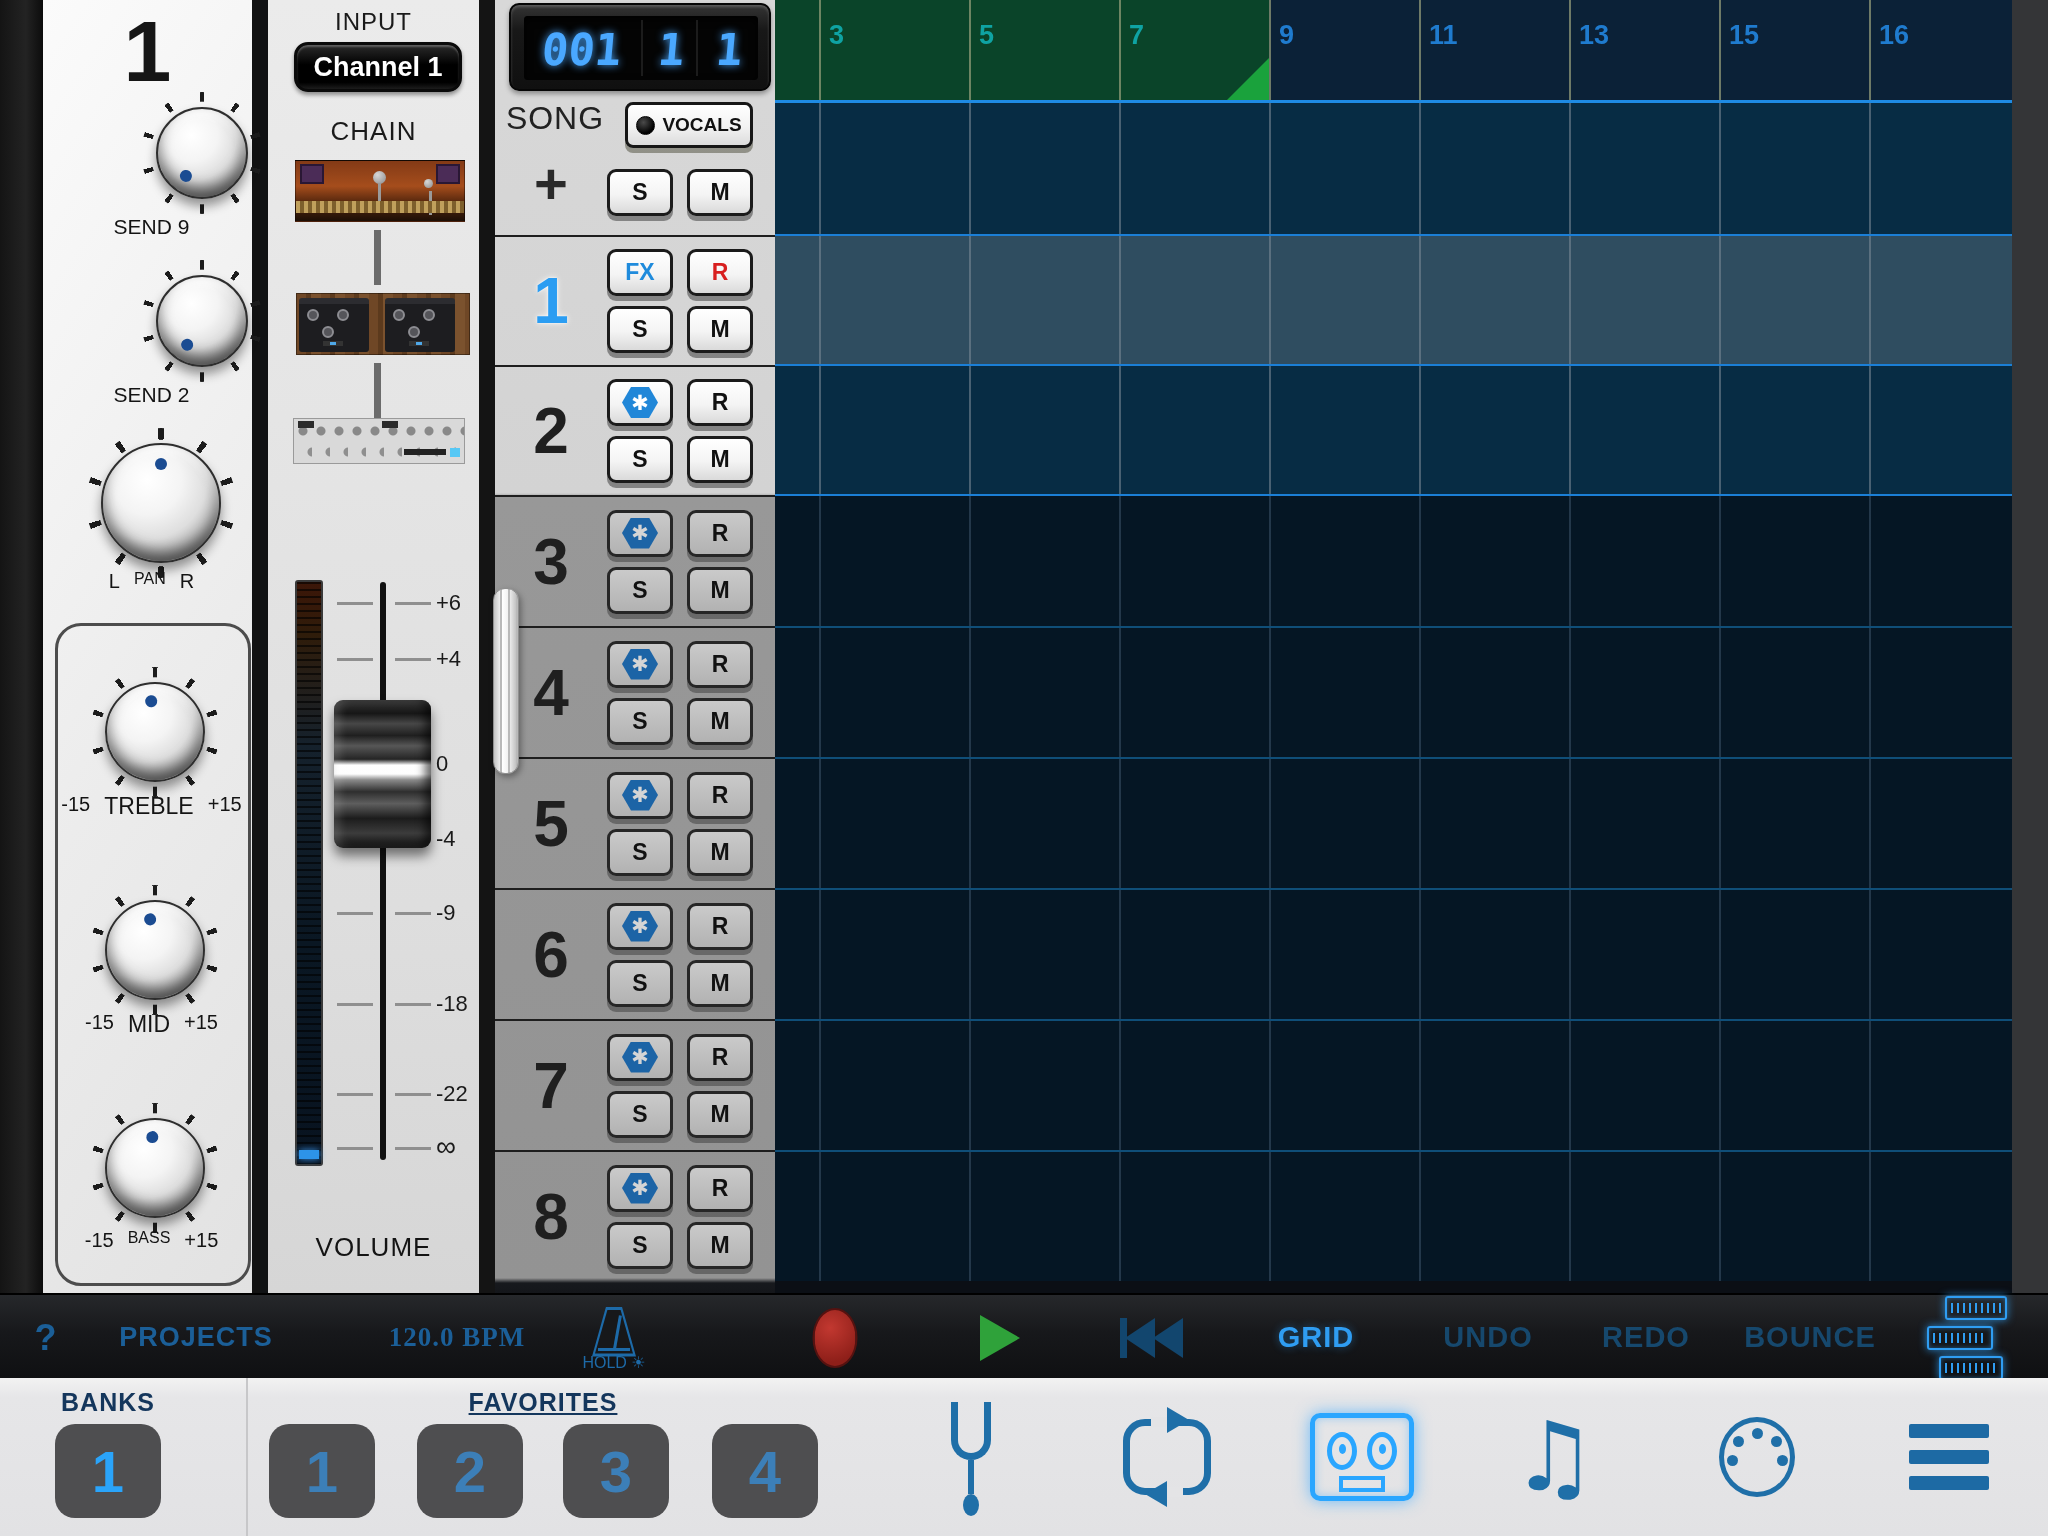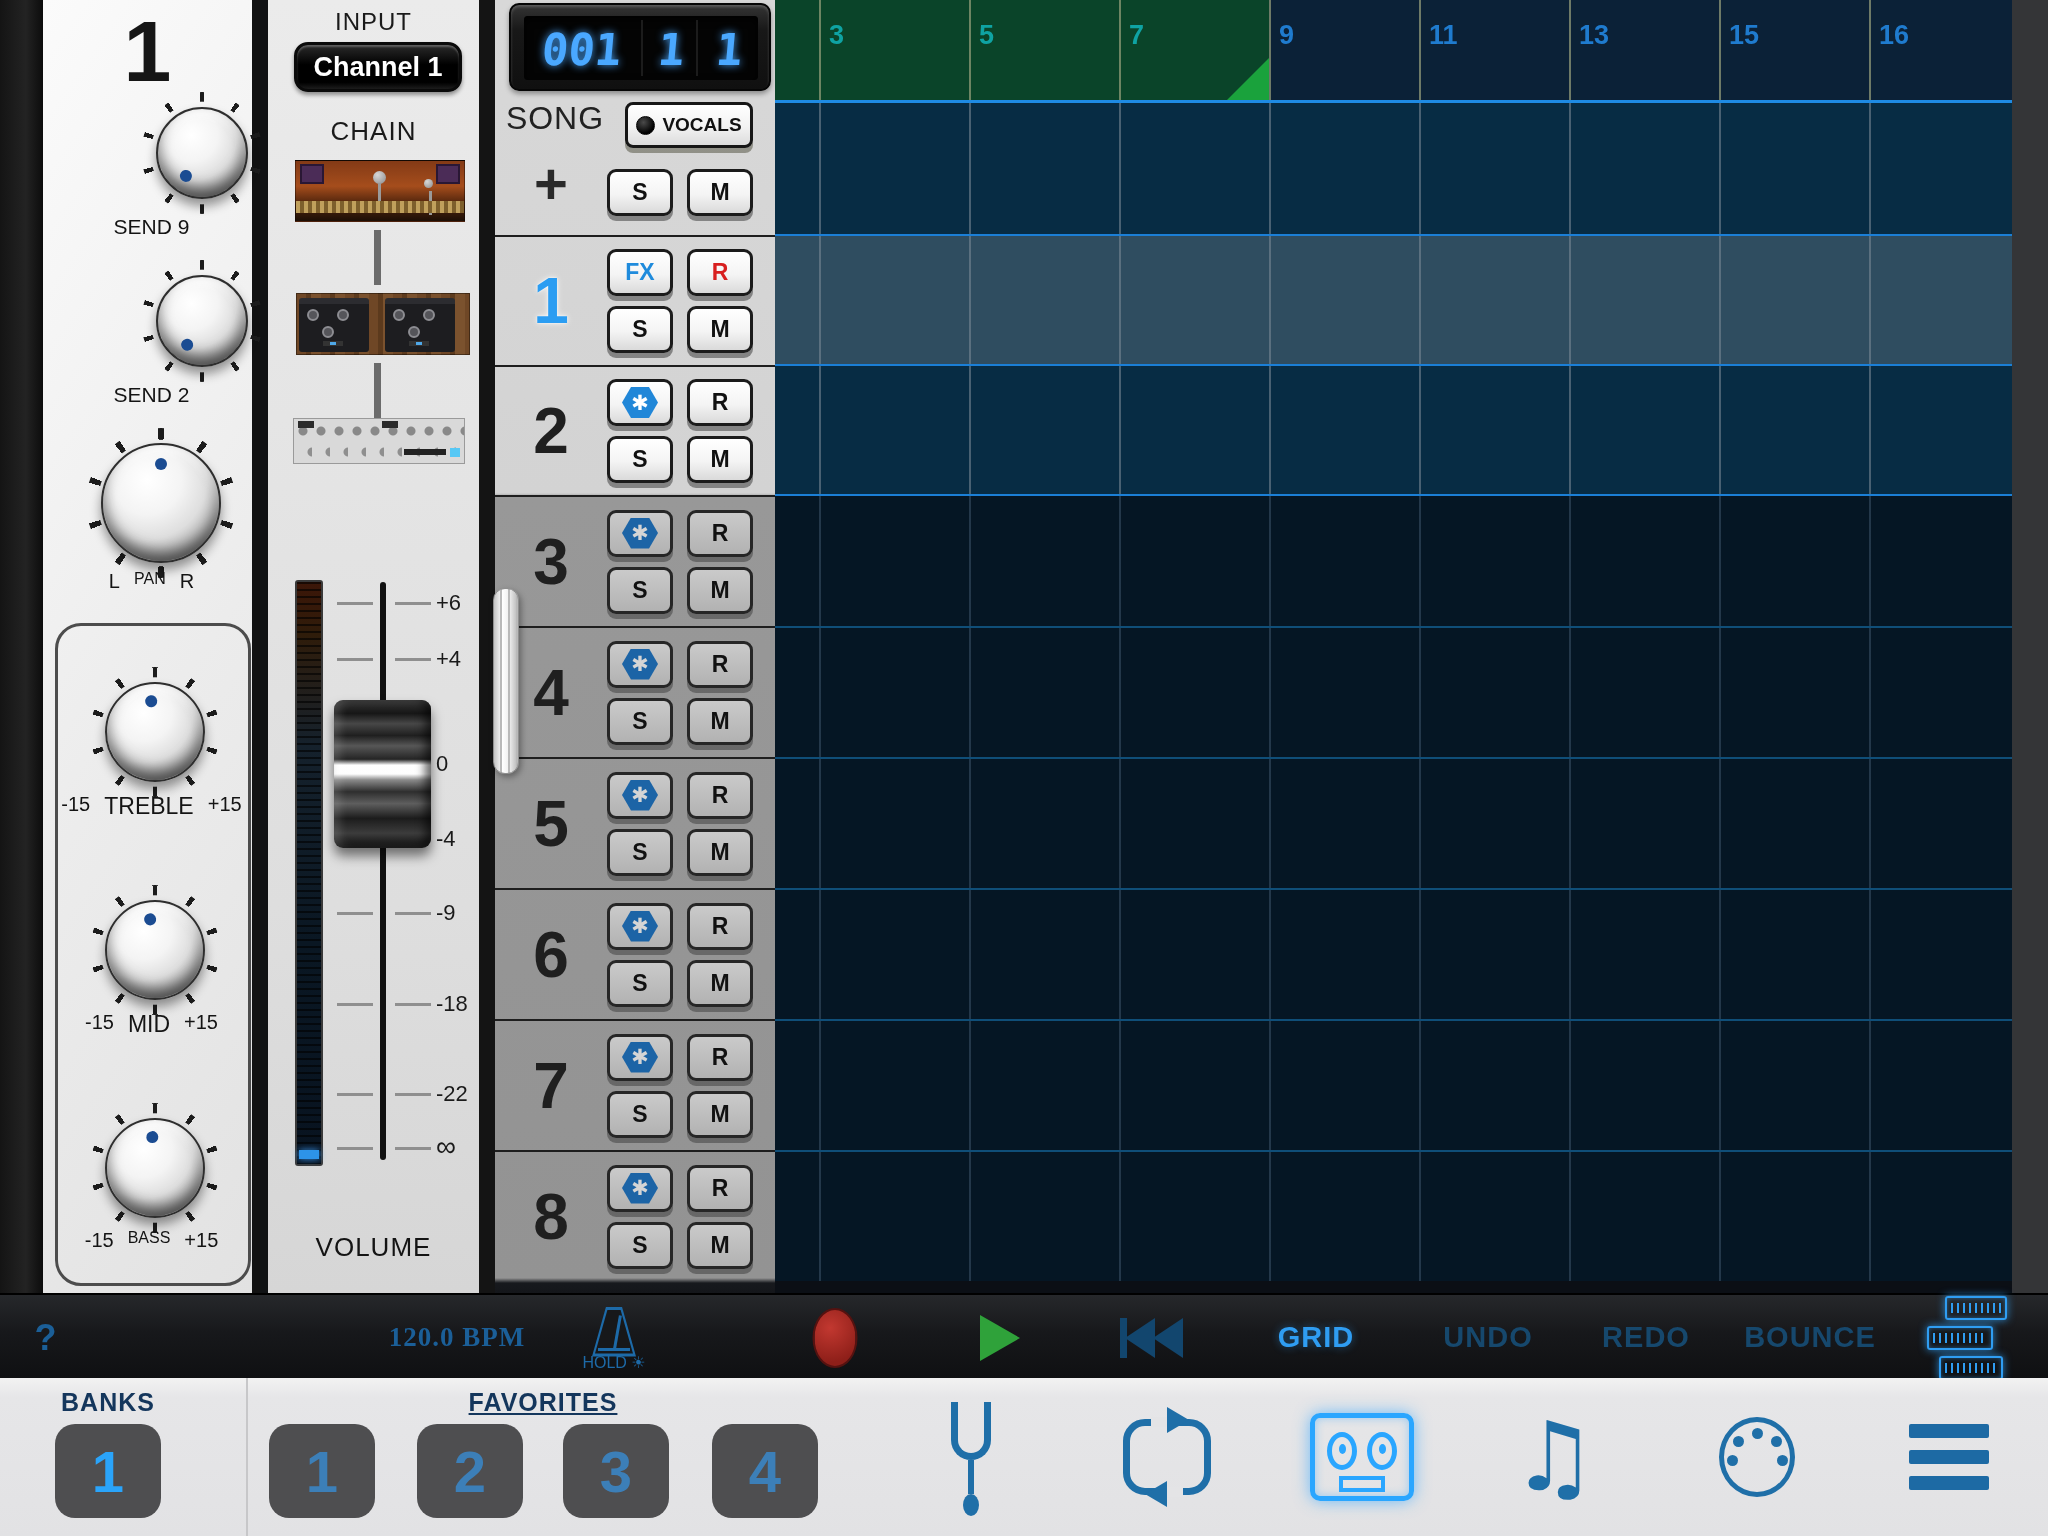--- a/index.html
+++ b/index.html
@@ -515,20 +515,23 @@
     <div class="hline hl-dim" style="top:1281px;"></div>
     <div class="g-bottom"></div>
   </div>
 
   <div class="right-edge"></div>
 
   <div class="transport">
     <div class="t-item" style="left:46px;">
       <span class="t-txt c-dim" style="font-size:36px;">?</span>
       </div>
+    <div class="t-item" style="left:196px;">
+      <span class="t-txt c-dim" style="font-size:27px;">PROJECTS</span>
+      </div>
     <div class="t-item" style="left:457px;font-family:Liberation Serif, serif;">
       <span class="t-txt c-dim" style="font-size:27px;">120.0 BPM</span>
       </div>
 
     <div class="t-item" style="left:614px;top:-6px;">
       <div class="metronome">
         <div class="metro-outer"></div>
           <div class="metro-inner"></div>
         <div class="metro-needle"></div>
           <div class="metro-base"></div>

